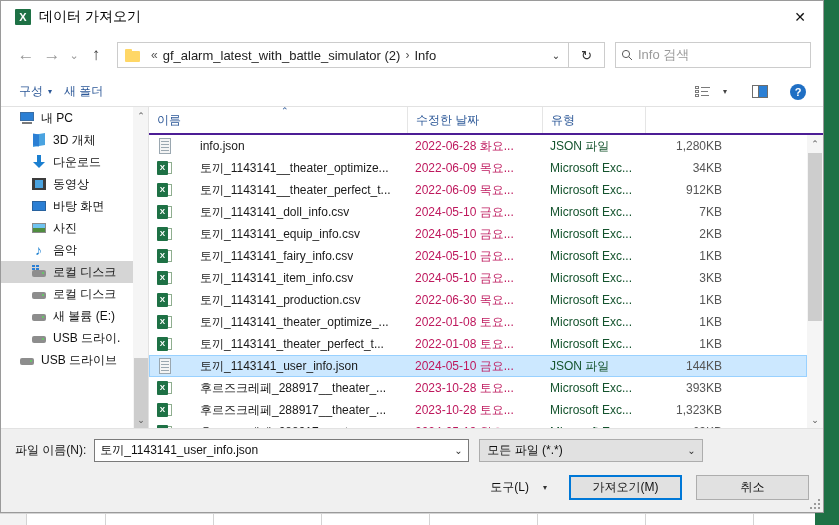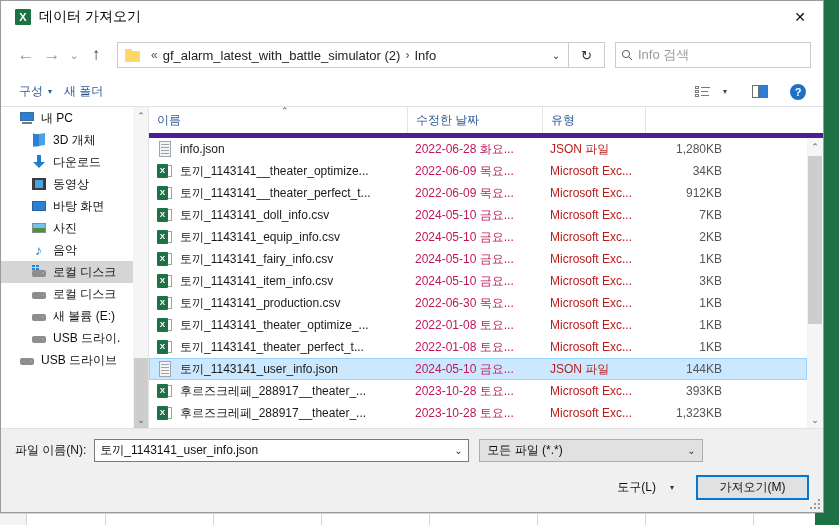--- a/index.html
+++ b/index.html
@@ -109,38 +109,38 @@
   .ic-disk .led{position:absolute;left:11px;top:8px;width:2px;height:2px;background:#5cd65c;border-radius:1px;}
   .ic-disk .win{position:absolute;left:1px;top:1px;width:7px;height:5px;}
   .ic-disk .win i{position:absolute;width:3px;height:2px;background:#2b7fd4;}
   #sidebar-scroll{position:absolute;right:0;top:0;bottom:0;width:16px;background:#f5f5f5;}
   .sb-arrow{height:17px;display:flex;align-items:center;justify-content:center;font-size:9px;color:#555;}
   #sidebar-thumb{position:absolute;left:1px;right:1px;top:251px;height:88px;background:#cdcdcd;}
   #sidebar-divider{position:absolute;right:0;top:0;bottom:0;width:1px;background:#e2e2e2;}
 
   
   #filelist{flex:1 1 auto;display:flex;flex-direction:column;min-width:0;background:#fff;position:relative;}
-  #col-head{height:26px;flex:0 0 26px;display:flex;align-items:stretch;border-bottom:5px solid #4c1d95;position:relative;text-align:center;}
+  #col-head{height:26px;flex:0 0 26px;display:flex;align-items:stretch;border-bottom:2px solid #4c1d95;position:relative;text-align:center;}
   .col{display:flex;align-items:center;font-size:12px;color:#2b5797;padding-left:8px;box-sizing:border-box;
        border-left:1px solid #e5e5e5;position:relative;cursor:default;}
   .col:first-child{border-left:none;}
   .col-name{width:258px;flex:0 0 258px;}
   .col-date{width:135px;flex:0 0 135px;}
   .col-type{width:103px;flex:0 0 103px;}
   .col-size{width:87px;flex:0 0 87px;}
   .col-rest{flex:1 1 auto;}
   #sort-caret{position:absolute;left:132px;top:-1px;font-size:9px;color:#2b5797;}
   #rows-wrap{flex:1 1 auto;position:relative;overflow:hidden;}
   #rows{position:absolute;left:0;right:16px;top:0;}
   .row{height:22px;display:flex;align-items:center;cursor:default;}
   .row.selected{background:#cce8ff;outline:1px solid #99d1ff;outline-offset:-1px;}
-  .cell{font-size:12px;color:#1a1a1a;box-sizing:border-box;white-space:nowrap;overflow:hidden;}
+  .cell{font-size:12px;color:#1a1a1a;box-sizing:border-box;white-space:nowrap;overflow:hidden;gap:20px;}
   .c-name{width:258px;flex:0 0 258px;display:flex;align-items:center;padding-left:8px;}
   .c-date{width:135px;flex:0 0 135px;color:#be185d;padding-left:8px;}
-  .c-type{width:103px;flex:0 0 103px;color:#b91c1c;padding-left:8px;}
+  .c-type{width:103px;flex:0 0 103px;color:#14532d;padding-left:8px;}
   .c-size{width:87px;flex:0 0 87px;color:#555;text-align:right;padding-right:10px;}
   .fico{width:16px;height:16px;margin-right:7px;flex:0 0 16px;position:relative;}
   
   .fico.excel .sheet{position:absolute;left:0;top:1px;width:11px;height:14px;background:#1e7145;border-radius:1px;}
   .fico.excel .x{position:absolute;left:0;top:1px;width:11px;height:14px;color:#fff;font-size:8px;font-weight:bold;
      display:flex;align-items:center;justify-content:center;line-height:1;}
   .fico.excel .pg{position:absolute;left:9px;top:2px;width:6px;height:12px;background:#fff;border:1px solid #8fae8f;box-sizing:border-box;}
   
   .fico.json .pg{position:absolute;left:2px;top:0px;width:12px;height:16px;background:#f4f4f4;border:1px solid #9aa7b0;box-sizing:border-box;}
   .fico.json .ln{position:absolute;left:4px;width:8px;height:1px;background:#9aa7b0;}
@@ -603,20 +603,21 @@
         <div id="filter-value">모든 파일 (*.*)</div>
         <div id="filter-caret">⌄</div>
       </div>
     </div>
     <div id="btn-row">
       <div id="tools-btn">
         <span>도구(L)</span>
         <span id="tools-caret">▾</span>
       </div>
       <div class="dlg-btn primary">가져오기(M)</div>
+      <div class="dlg-btn" id="cancel-btn">취소</div>
     </div>
     <div id="resize-grip">
       <i style="left:8px;top:0"></i>
       <i style="left:4px;top:4px"></i>
         <i style="left:8px;top:4px"></i>
       <i style="left:0;top:8px"></i>
         <i style="left:4px;top:8px"></i>
         <i style="left:8px;top:8px"></i>
     </div>
   </div>

